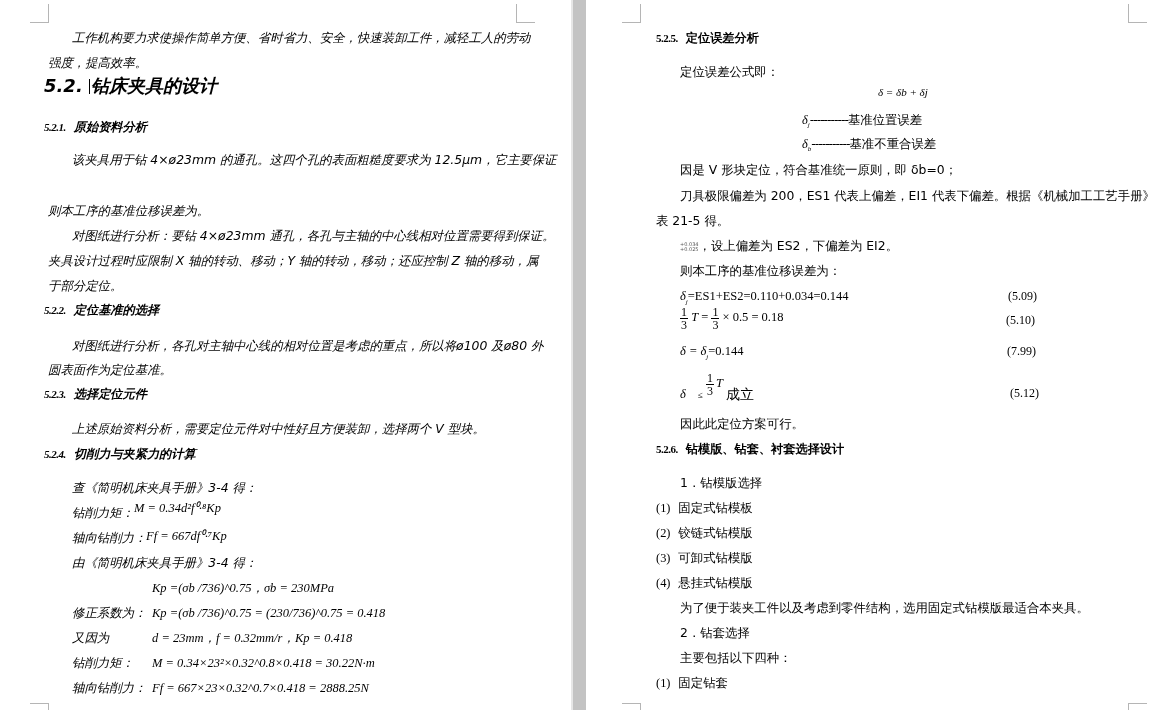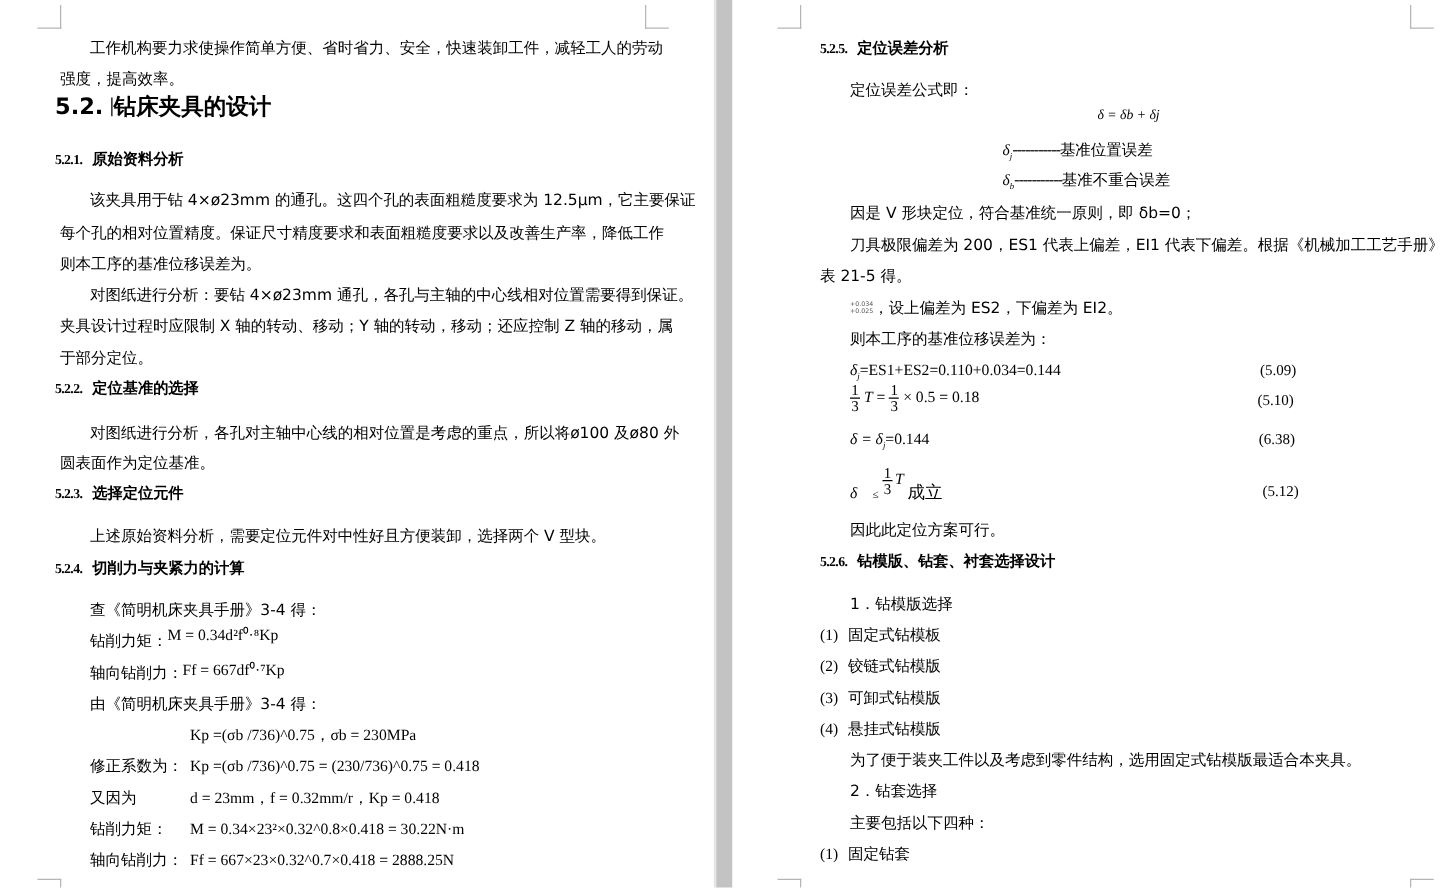--- a/index.html
+++ b/index.html
@@ -3,21 +3,21 @@
 <meta charset="utf-8">
 <style>
   html, body { margin:0; padding:0; }
   body {
     width:1152px; height:710px; overflow:hidden; position:relative;
     background:#ffffff;
     font-family: "DejaVu Sans", "Liberation Sans", sans-serif;
     color:#000;
   }
   .page { position:absolute; top:0; height:710px; background:#fff; overflow:hidden; }
-  #page-left { left:0; width:683px; }
+  #page-left { left:0; width:683px;font-style:italic; }
   #page-right { left:586px; width:566px; }
   .gap { position:absolute; left:573px; top:0; width:13px; height:710px; background:#c3c3c3; }
   .gap-shadow { position:absolute; left:571px; top:0; width:2px; height:710px; background:#e6e6e6; }
 
   .corner { position:absolute; width:18px; height:18px; border-color:#b5b5b5; border-style:solid; border-width:0; }
   .c-tl { border-right-width:1px; border-bottom-width:1px; }
   .c-tr { border-left-width:1px; border-bottom-width:1px; }
   .c-bl { border-right-width:1px; border-top-width:1px; }
   .c-br { border-left-width:1px; border-top-width:1px; }
 
@@ -50,21 +50,20 @@
   <div class="ln h1" style="left:44px;top:78px;">
     <span>5.2.</span>
     <span class="cursor"></span><span>钻床夹具的设计</span>
   </div>
 
   <div class="ln h2" style="left:44px;top:119px;">
     <span class="num">5.2.1.</span><span>原始资料分析</span>
   </div>
 
   <div class="ln" style="left:72px;top:152px;">该夹具用于钻 4×ø23mm 的通孔。这四个孔的表面粗糙度要求为 12.5μm，它主要保证</div>
-  <div class="ln" style="left:48px;top:178px;">每个孔的相对位置精度。保证尺寸精度要求和表面粗糙度要求以及改善生产率，降低工作</div>
   <div class="ln" style="left:48px;top:203px;">则本工序的基准位移误差为。</div>
   <div class="ln" style="left:72px;top:228px;">对图纸进行分析：要钻 4×ø23mm 通孔，各孔与主轴的中心线相对位置需要得到保证。</div>
   <div class="ln" style="left:48px;top:253px;">夹具设计过程时应限制 X 轴的转动、移动；Y 轴的转动，移动；还应控制 Z 轴的移动，属</div>
   <div class="ln" style="left:48px;top:278px;">于部分定位。</div>
 
   <div class="ln h2" style="left:44px;top:302px;">
     <span class="num">5.2.2.</span><span>定位基准的选择</span>
   </div>
   <div class="ln" style="left:72px;top:338px;">对图纸进行分析，各孔对主轴中心线的相对位置是考虑的重点，所以将ø100 及ø80 外</div>
   <div class="ln" style="left:48px;top:362px;">圆表面作为定位基准。</div>
@@ -137,21 +136,21 @@
   <div class="eqno" style="left:422px;top:289px;">(5.09)</div>
 
   <div class="ln eqn" style="left:94px;top:306px;">
     <span class="frac"><span class="n">1</span><span class="d">3</span></span><span class="math"> T</span> = <span class="frac"><span class="n">1</span><span class="d">3</span></span> × 0.5 = 0.18
   </div>
   <div class="eqno" style="left:420px;top:313px;">(5.10)</div>
 
   <div class="ln eqn" style="left:94px;top:343px;">
     <span class="math">δ = δ<sub>j</sub></span><span>=0.144</span>
   </div>
-  <div class="eqno" style="left:421px;top:344px;">(6.38)</div>
+  <div class="eqno" style="left:421px;top:344px;">(7.99)</div>
 
   <div class="ln eqn" style="left:94px;top:372px;height:30px;">
     <span class="math" style="position:absolute;top:14px;left:0;">δ</span>
     <span style="position:absolute;top:15px;left:18px;font-size:9px;">≤</span>
     <span class="frac" style="position:absolute;top:0;left:26px;">
         <span class="n">1</span>
         <span class="d">3</span>
       </span>
     <span class="math" style="position:absolute;top:3px;left:36px;">T</span>
     <span style="position:absolute;top:14px;left:46px;font-family:'DejaVu Sans',sans-serif;font-size:14px;">成立</span>

